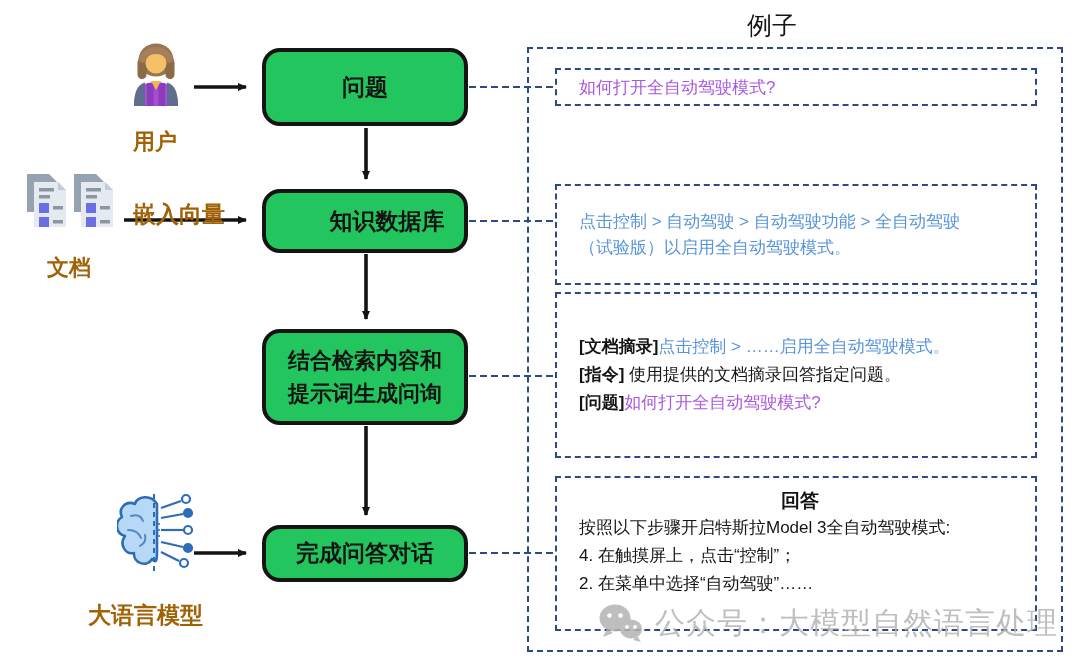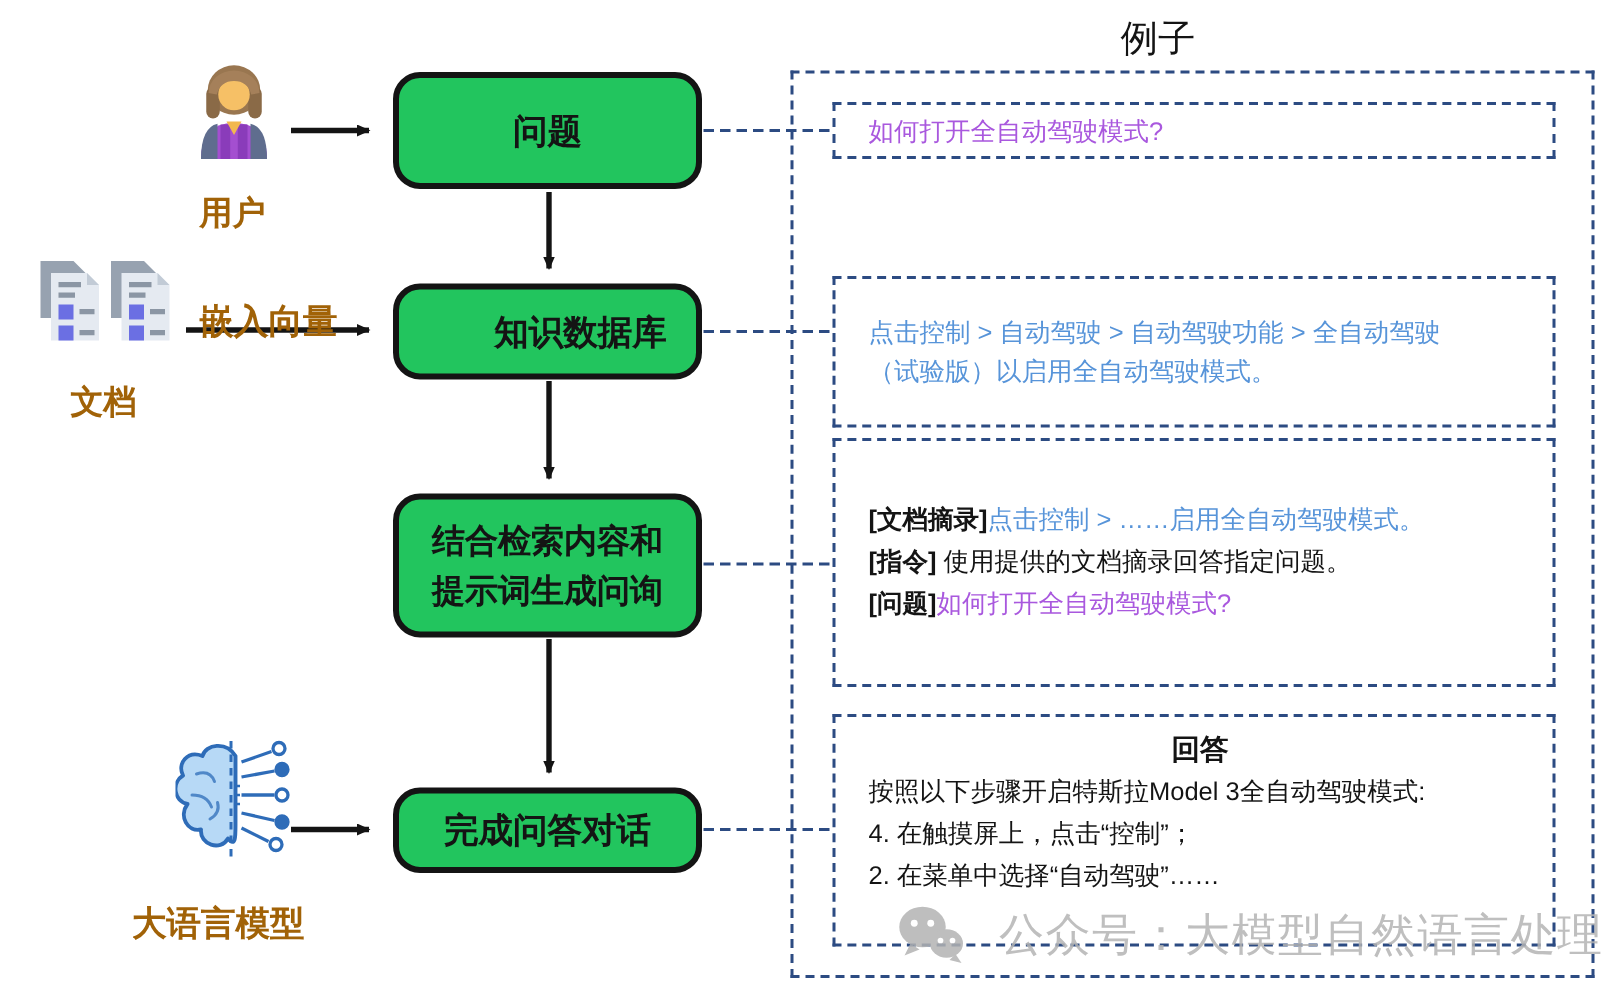--- a/index.html
+++ b/index.html
@@ -33,21 +33,21 @@
     padding:0 14px 0 22px;font-size:17px;line-height:27px;color:#141414;z-index:2;
   }
   .ex-box .line{white-space:nowrap;}
   .txt-blue{color:#5794d9;}
   .txt-purple{color:#a958de;}
   .lbl-bold{font-weight:700;color:#141414;}
   .ans-title{text-align:center;font-weight:700;font-size:19px;line-height:26px;color:#141414;}
 
   
   .watermark{
-    position:absolute;left:598px;top:602px;display:flex;align-items:center;gap:22px;
+    position:absolute;left:598px;top:602px;display:flex;align-items:center;gap:11px;
     color:#b4b4b4;font-size:30px;letter-spacing:1px;opacity:.85;z-index:5;white-space:nowrap;
   }
 
   svg{display:block;}
   #wires{position:absolute;left:0;top:0;z-index:2;pointer-events:none;}
 </style>
 </head>
 <body>
 
 <div id="stage">

